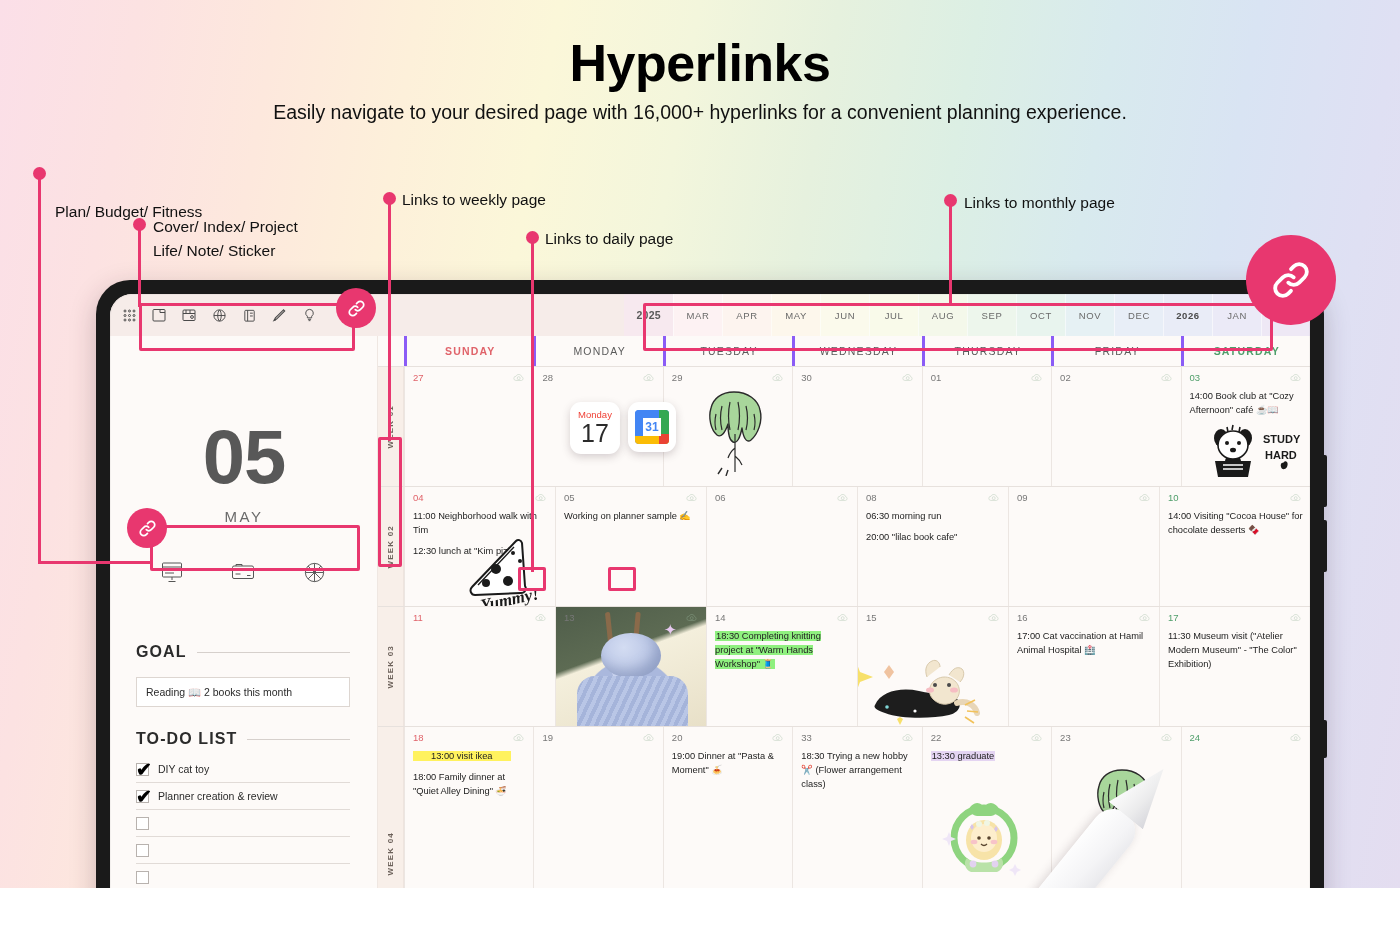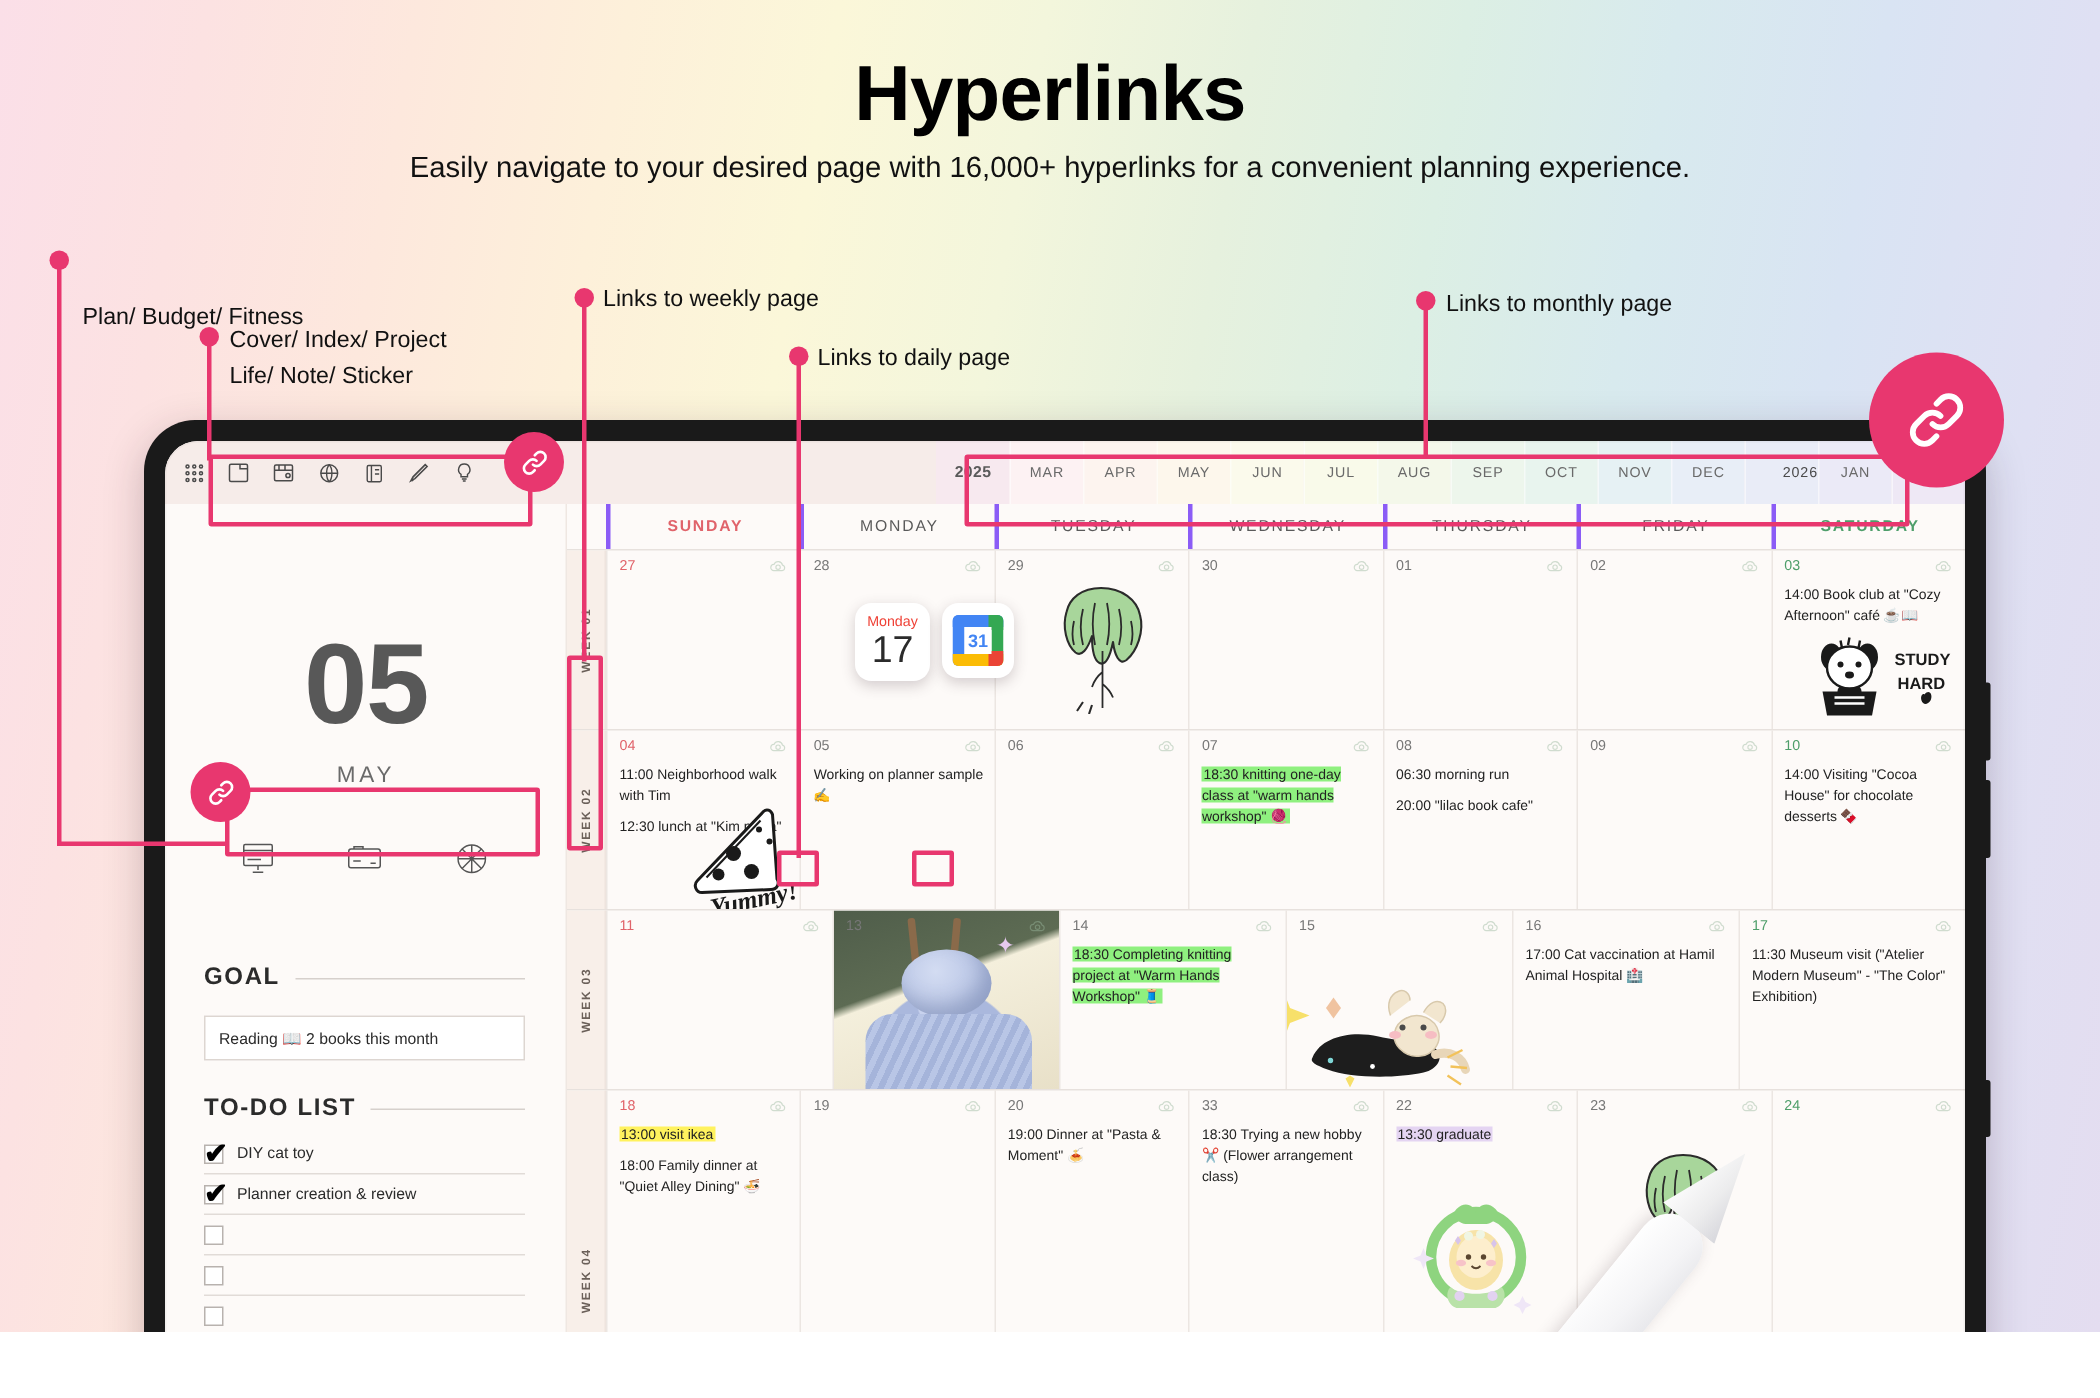--- a/index.html
+++ b/index.html
@@ -83,21 +83,21 @@
     height: 42px; display: flex; align-items: center;
   }
   #months {
     display: flex; height: 42px; align-items: stretch;
   }
   .month-tab {
     width: 49px; display: flex; align-items: center; justify-content: center;
     font-size: 9.5px; letter-spacing: .6px; color: #6a6a6a;
     border-left: 1px solid rgba(255,255,255,0.55);
   }
-  .month-tab.yr { font-weight: normal; color: #4a4a4a; justify-content: flex-end; }
+  .month-tab.yr { font-weight: bold; color: #4a4a4a; }
 
   
   #leftpanel {
     position: absolute; left: 0; top: 42px; width: 268px; height: 644px;
     background: #fdfaf8; border-right: 1px solid #efe7e2;
   }
   #big-day {
     position: absolute; top: 84px; left: 0; width: 268px; text-align: center;
     font-size: 76px; font-weight: bold; color: #585858; letter-spacing: -1px;
     line-height: 74px;
@@ -185,21 +185,21 @@
     position: absolute; right: 7px; top: 4px; width: 14px; height: 14px;
     opacity: .45;
   }
   .ev {
     position: absolute; left: 8px; right: 6px; top: 22px;
     font-size: 9.3px; line-height: 14px; color: #222;
   }
   .ev p { margin: 0 0 7px 0; }
   .hl-green  { background: #8ff07f; padding: 0 1px; }
   .hl-cyan   { background: #9fe9f2; padding: 0 1px; }
-  .hl-yellow { background: #fff25e; padding: 0 1px; }
+  .hl-yellow { background: #fff25e; padding: 0 18px; }
   .hl-purple { background: #e4d4f2; padding: 0 1px; }
   .ev ul { margin: 2px 0 0 26px; }
   .ev li { font-size: 9.3px; line-height: 14px; }
 
   
   .sticker { position: absolute; pointer-events: none; }
   .photo-yarn {
     position: absolute; inset: 0;
     background:
       radial-gradient(circle at 48% 52%, #c8d2ee 0 16%, transparent 17%),
@@ -597,30 +597,20 @@
               <div class="ev">
                 <p>Working on planner sample ✍️</p>
               </div>
             </div>
             <div class="cell">
               <div class="cell-num">06</div>
               <div class="cell-link"><svg viewBox="0 0 20 20" fill="none" stroke="#9ab89e" stroke-width="1.1">
                   <path d="M5.5 13.5a3 3 0 0 1 .3-6 4.2 4.2 0 0 1 8 .7 2.7 2.7 0 0 1-.3 5.3z"></path>
                   <circle cx="9.6" cy="10.2" r="2.1"></circle>
                 </svg></div>
-            </div>
-            <div class="cell">
-              <div class="cell-num">07</div>
-              <div class="cell-link"><svg viewBox="0 0 20 20" fill="none" stroke="#9ab89e" stroke-width="1.1">
-                  <path d="M5.5 13.5a3 3 0 0 1 .3-6 4.2 4.2 0 0 1 8 .7 2.7 2.7 0 0 1-.3 5.3z"></path>
-                  <circle cx="9.6" cy="10.2" r="2.1"></circle>
-                </svg></div>
-              <div class="ev">
-                <p><span class="hl-green">18:30 knitting one-day class at "warm hands workshop" 🧶</span></p>
-              </div>
             </div>
             <div class="cell">
               <div class="cell-num">08</div>
               <div class="cell-link"><svg viewBox="0 0 20 20" fill="none" stroke="#9ab89e" stroke-width="1.1">
                   <path d="M5.5 13.5a3 3 0 0 1 .3-6 4.2 4.2 0 0 1 8 .7 2.7 2.7 0 0 1-.3 5.3z"></path>
                   <circle cx="9.6" cy="10.2" r="2.1"></circle>
                 </svg></div>
               <div class="ev">
                 <p>06:30 morning run</p>
                 <p>20:00 "lilac book cafe"</p>

